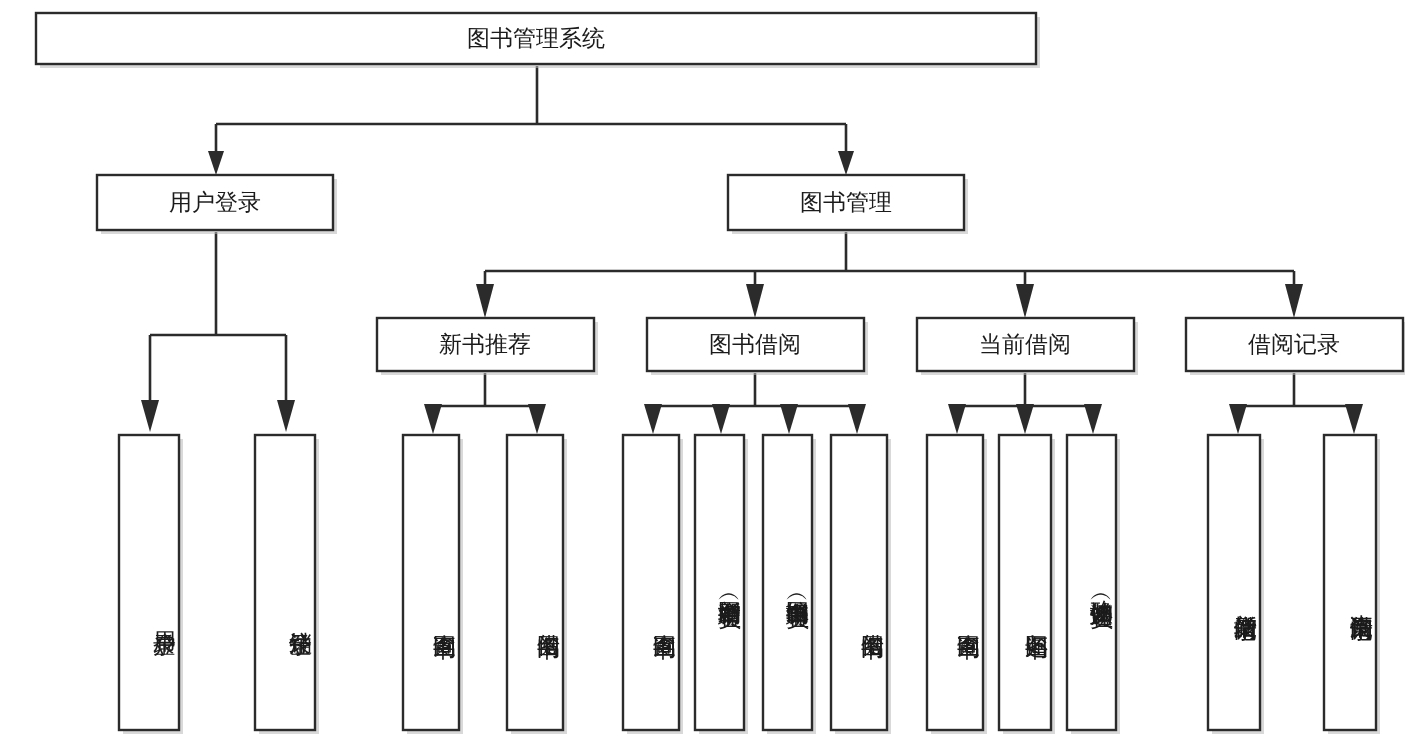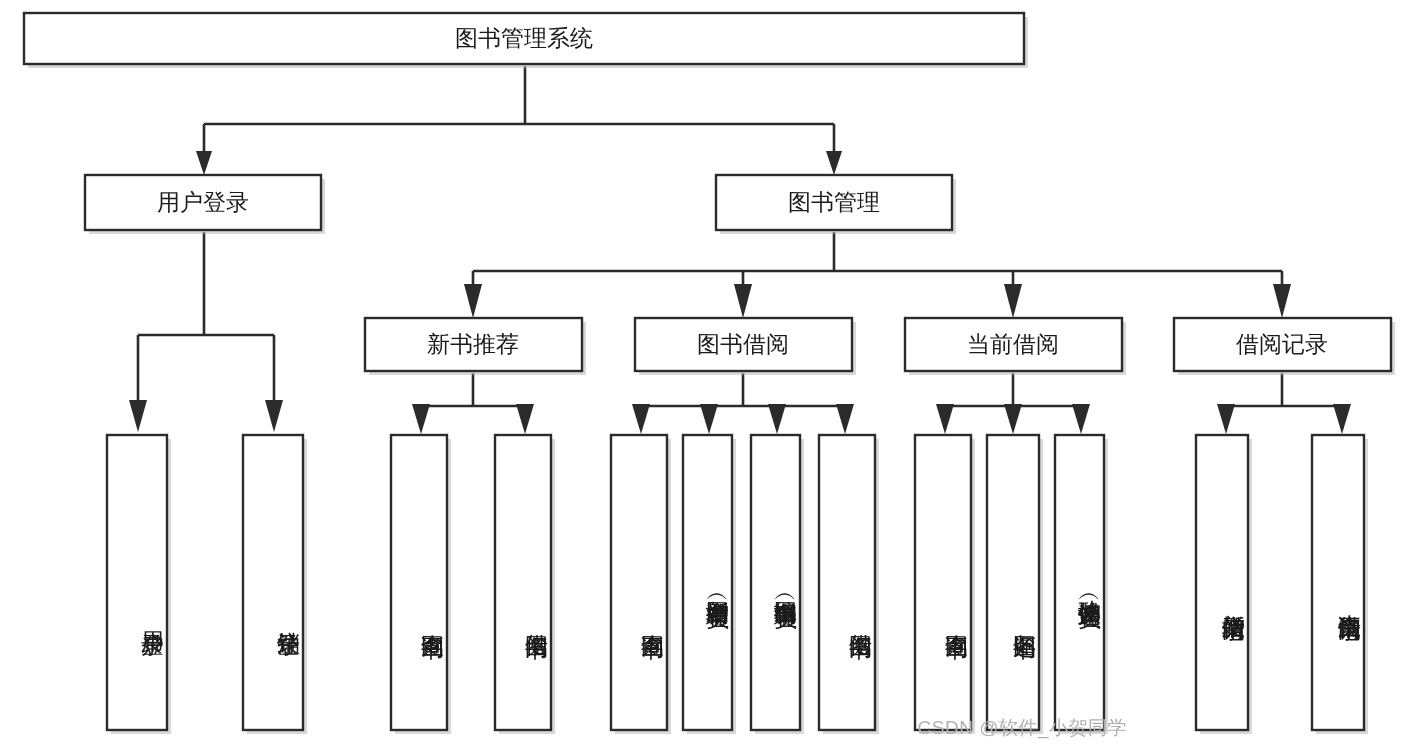--- a/index.html
+++ b/index.html
@@ -9,21 +9,21 @@
   }
   body {
     width: 1405px;
     height: 747px;
     font-family: "Liberation Sans", "DejaVu Sans", sans-serif;
     overflow: hidden;
     position: relative;
   }
   #diagram-root {
     position: absolute;
-    left: 4px;
+    left: 16px;
     top: 0;
     width: 1133px;
     height: 747px;
   }
   svg { display: block; }
 
   .node-box {
     fill: #ffffff;
     stroke: #2b2b2b;
     stroke-width: 2.4;
@@ -278,14 +278,13 @@
     <g>
       <rect class="node-box-shadow" x="1312" y="439" width="52" height="295"></rect>
       <rect class="node-box" x="1308" y="435" width="52" height="295"></rect>
       <foreignObject class="leaf-label-fo" x="1308" y="468" width="52" height="262">
         <div xmlns="http://www.w3.org/1999/xhtml" class="leaf-label">查询借阅记录</div>
       </foreignObject>
     </g>
 
   </svg>
 
-  <div class="watermark">CSDN @软件_小贺同学</div>
 </div>
 
 </body></html>

